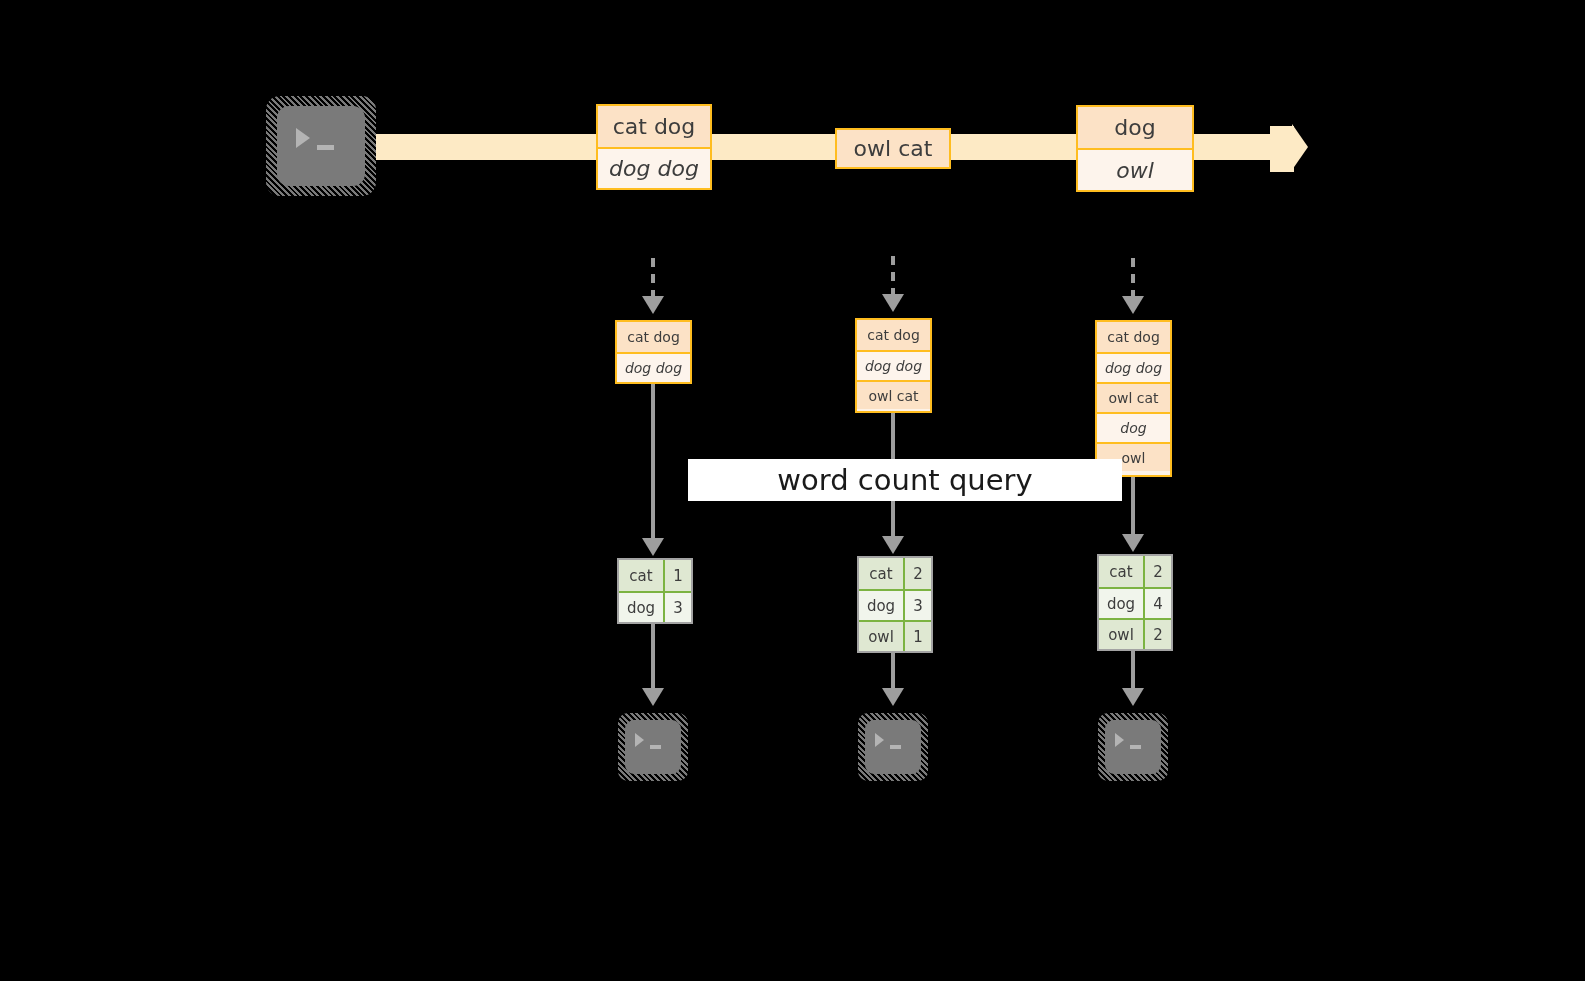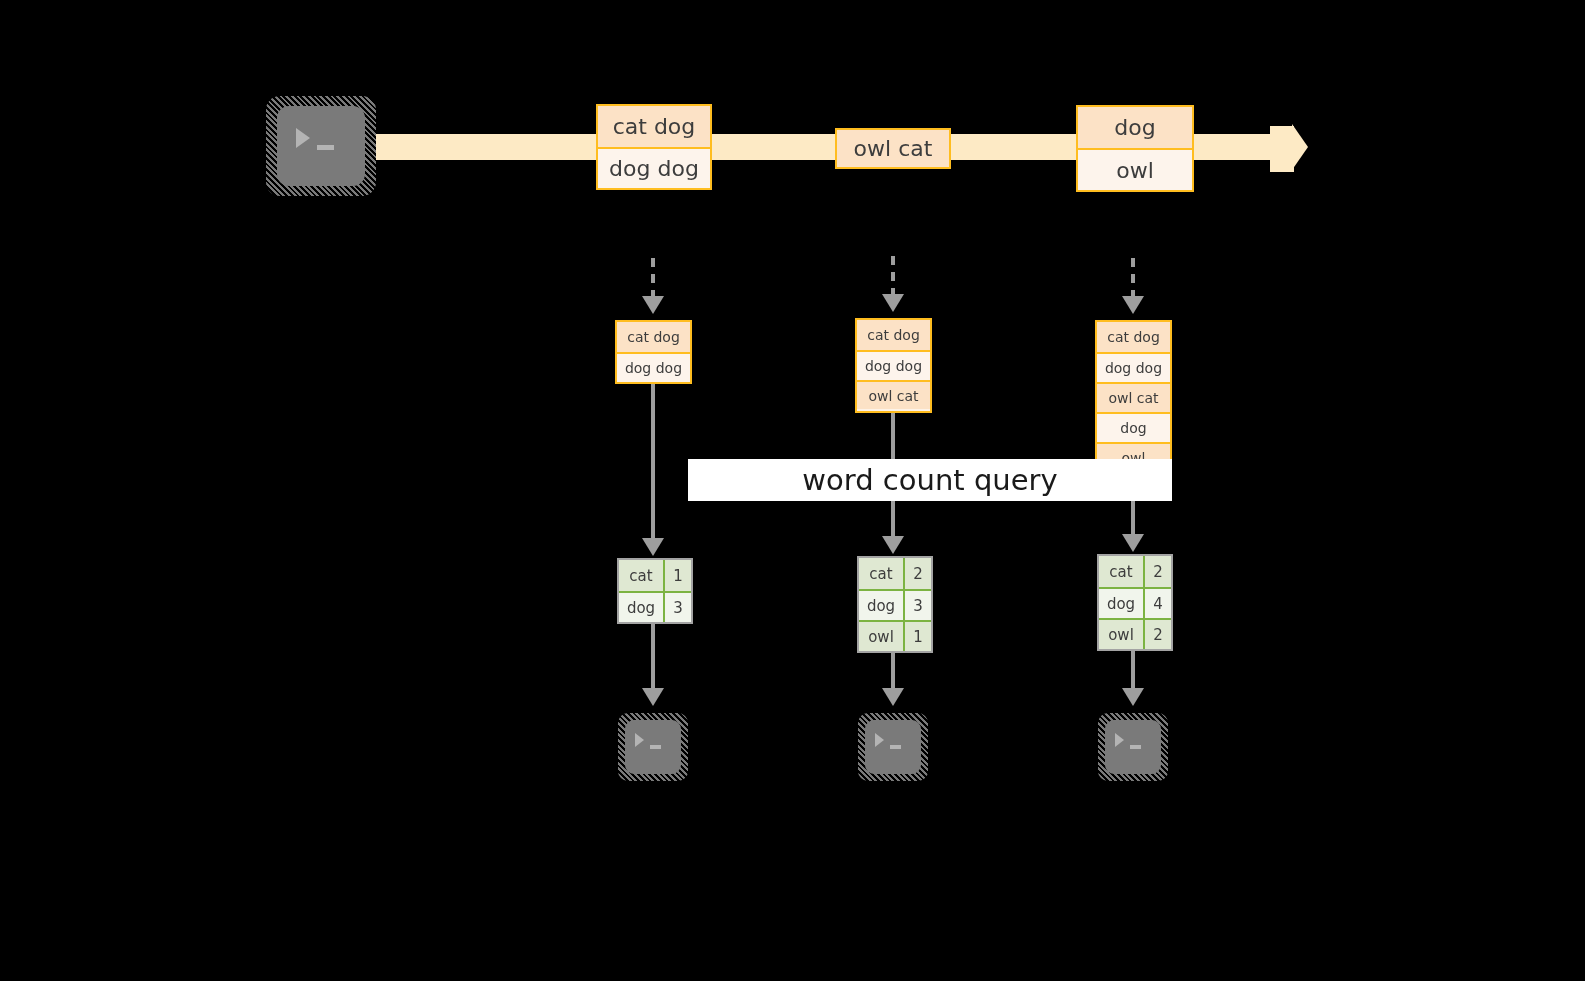--- a/index.html
+++ b/index.html
@@ -59,21 +59,21 @@
   }
   .rec-row {
     box-sizing: border-box;
     display: flex;
     align-items: center;
     justify-content: center;
     color: #3d3d3d;
     white-space: nowrap;
   }
   .rec-row.dark  { background: #fce2c6; }
-  .rec-row.light { background: #fdf4ec; }
+  .rec-row.light { background: #fdf4ec; font-style: italic; }
   .rec-row + .rec-row { border-top: 2px solid #ffbd1f; }
 
   
   .gtab {
     position: absolute;
     box-sizing: border-box;
     border: 2px solid #a3a3a3;
     background: #eff4ea;
   }
   .gtab-row {
@@ -262,15 +262,15 @@
   <div class="ghead" style="left:1122px; top:688px;"></div>
 
   <div class="terminal" style="left:1098px; top:713px; width:70px; height:68px; border-radius:10px;">
     <div class="inner" style="left:7px; top:7px; right:7px; bottom:7px; border-radius:9px;"></div>
     <div style="position:absolute; left:17px; top:20px; width:0; height:0;
                 border-top:7px solid transparent; border-bottom:7px solid transparent;
                 border-left:9px solid #b4b4b4;"></div>
     <div class="under" style="left:32px; top:32px; width:11px; height:4px;"></div>
   </div>
 
-  <div class="banner" style="left:688px; top:459px; width:484px; height:42px; font-size:29px;">word count query</div>
+  <div class="banner" style="left:688px; top:459px; width:434px; height:42px; font-size:29px;">word count query</div>
 
 </div>
 
 </body></html>

